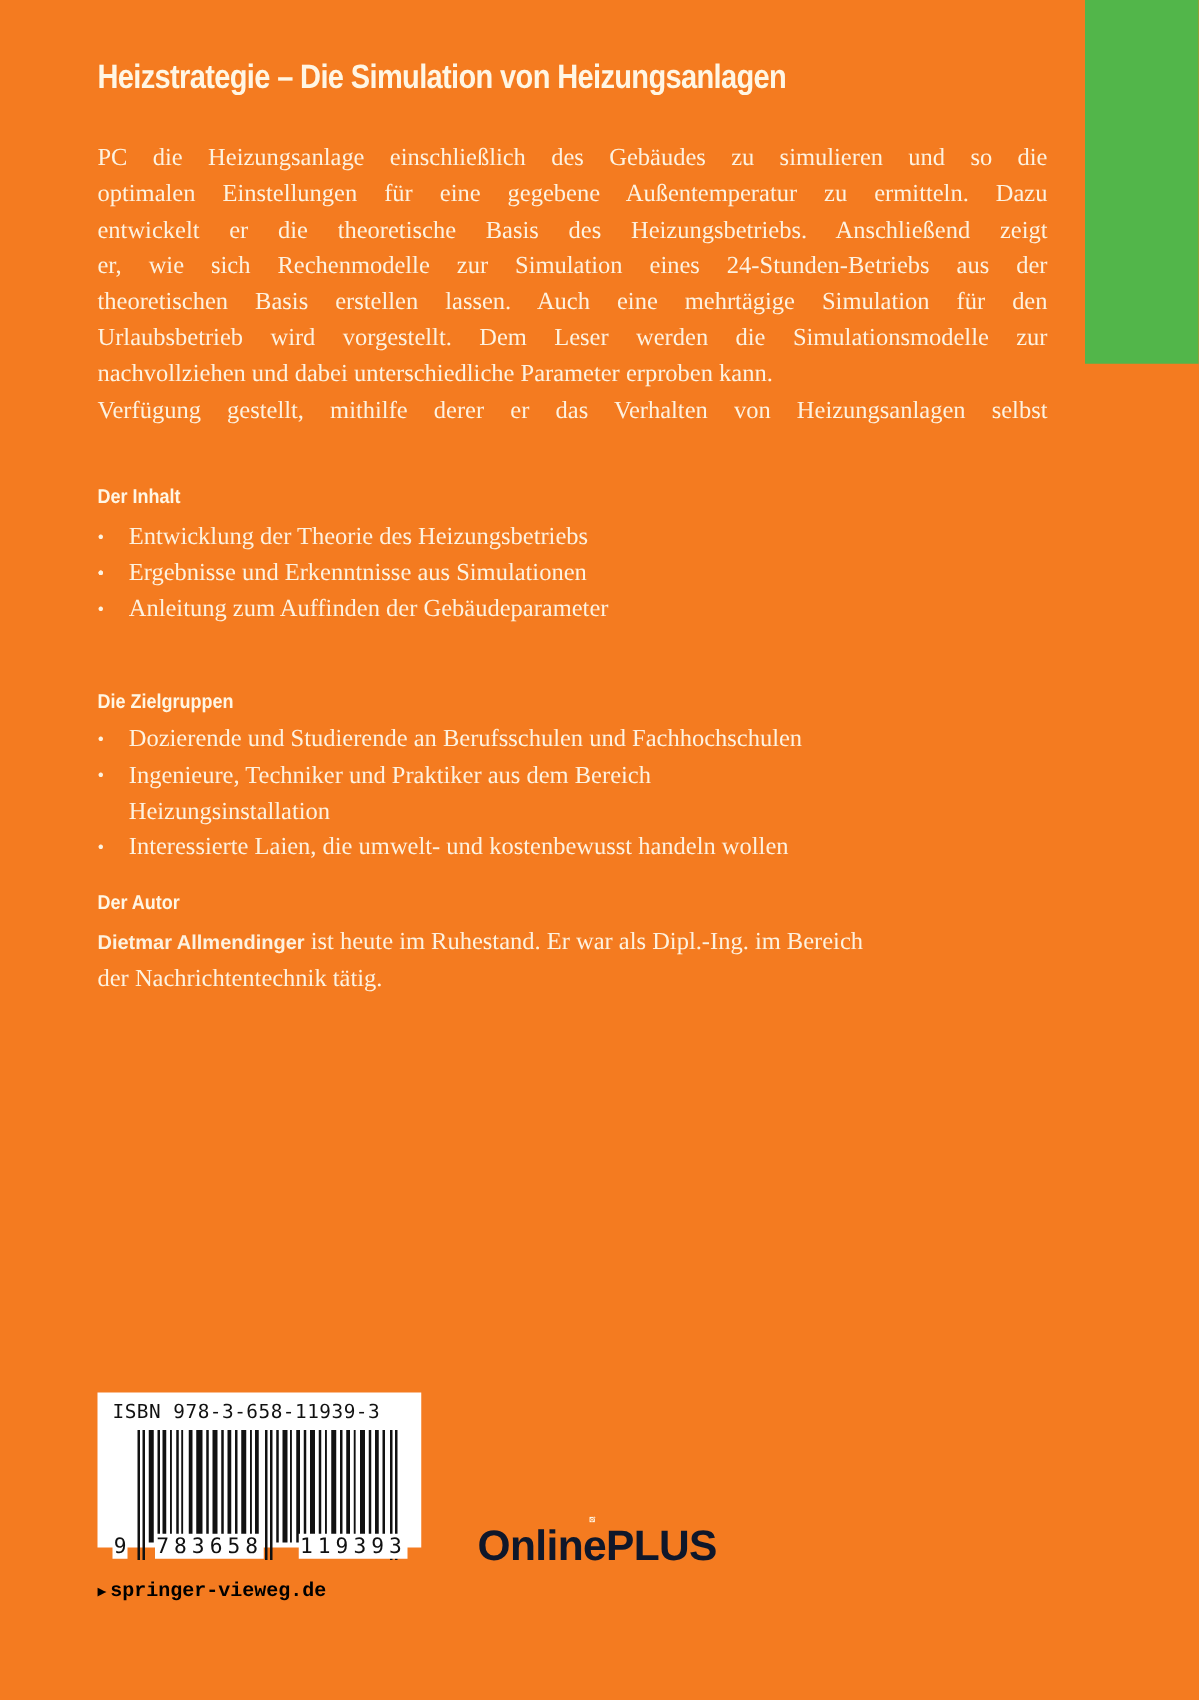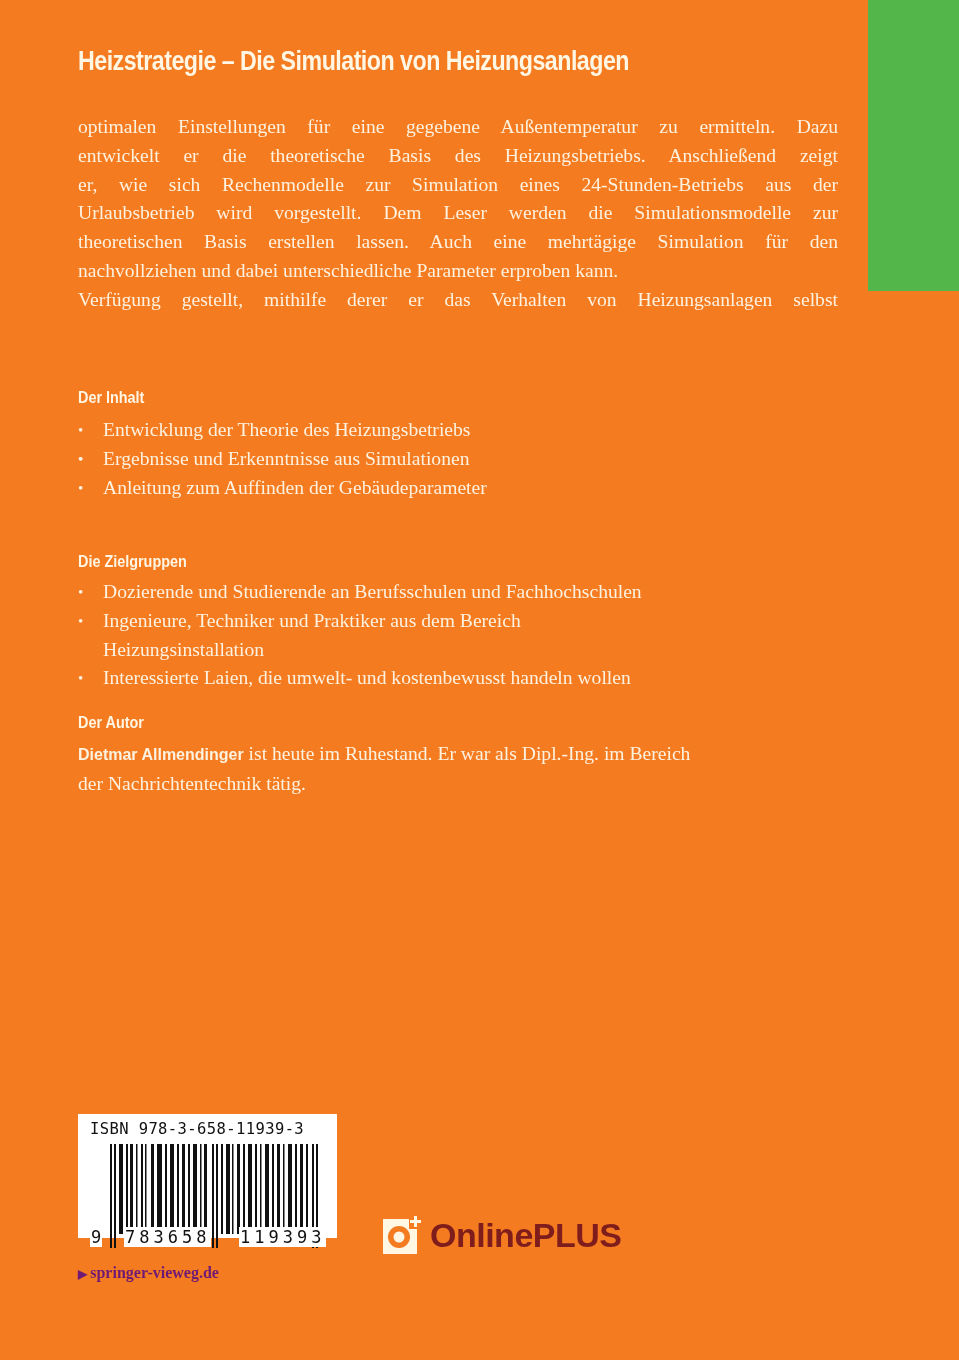--- a/index.html
+++ b/index.html
@@ -61,49 +61,50 @@
   .barcode {
     position: absolute; left: 30px; top: 30px; width: 216px; height: 104px;
   }
   .barcode-digits {
     position: absolute; left: 0; top: 113px; width: 259px; height: 26px;
     font-family: "DejaVu Sans Mono", monospace; font-size: 17px;
   }
   .barcode-digits span { position: absolute; top: 0; background: #fff; padding: 0 1px; }
   .springer-link {
     position: absolute; left: 78px; top: 1264px;
-    font-family: Liberation Serif, serif; font-weight: bold; font-size: 16px;
-    color: #701a75; text-decoration: none; white-space: nowrap;
+    font-family: Liberation Mono, monospace; font-weight: bold; font-size: 16px;
+    color: #000000; text-decoration: none; white-space: nowrap;
   }
   .springer-link .arrow { font-size: 12px; margin-right: 3px; }
   .onlineplus {
     position: absolute; left: 382px; top: 1213px; height: 44px;
-    display: flex; align-items: center; color: #7f1d1d;
+    display: flex; align-items: center; color: #0f172a; flex-direction: column;
   }
   .op-icon {
     width: 40px; height: 40px; position: relative; margin-right: 8px;
   }
   .op-text {
     font-family: "Liberation Sans", sans-serif; font-weight: bold; font-size: 34px;
     letter-spacing: -0.5px; white-space: nowrap;
   }
 </style>
 </head>
 <body>
 
 <div class="green-tab"></div>
 
 <h1 class="title" style="margin:0;">Heizstrategie – Die Simulation von Heizungsanlagen</h1>
 
 <div class="para">
+  <span class="ln">PC die Heizungsanlage einschließlich des Gebäudes zu simulieren und so die</span>
   <span class="ln">optimalen Einstellungen für eine gegebene Außentemperatur zu ermitteln. Dazu</span>
   <span class="ln">entwickelt er die theoretische Basis des Heizungsbetriebs. Anschließend zeigt</span>
   <span class="ln">er, wie sich Rechenmodelle zur Simulation eines 24-Stunden-Betriebs aus der</span>
+  <span class="ln">theoretischen Basis erstellen lassen. Auch eine mehrtägige Simulation für den</span>
   <span class="ln">Urlaubsbetrieb wird vorgestellt. Dem Leser werden die Simulationsmodelle zur</span>
-  <span class="ln">theoretischen Basis erstellen lassen. Auch eine mehrtägige Simulation für den</span>
   <span class="ln last">nachvollziehen und dabei unterschiedliche Parameter erproben kann.</span>
   <span class="ln">Verfügung gestellt, mithilfe derer er das Verhalten von Heizungsanlagen selbst</span>
 </div>
 
 <div class="heading" style="top:389px;">Der Inhalt</div>
 <ul class="list" style="top:416px;">
   <li><span class="bullet">•</span><span>Entwicklung der Theorie des Heizungsbetriebs</span></li>
   <li><span class="bullet">•</span></li>
   <li><span class="bullet">•</span><span>Ergebnisse und Erkenntnisse aus Simulationen</span></li>
   <li><span class="bullet">•</span><span>Anleitung zum Auffinden der Gebäudeparameter</span></li>

